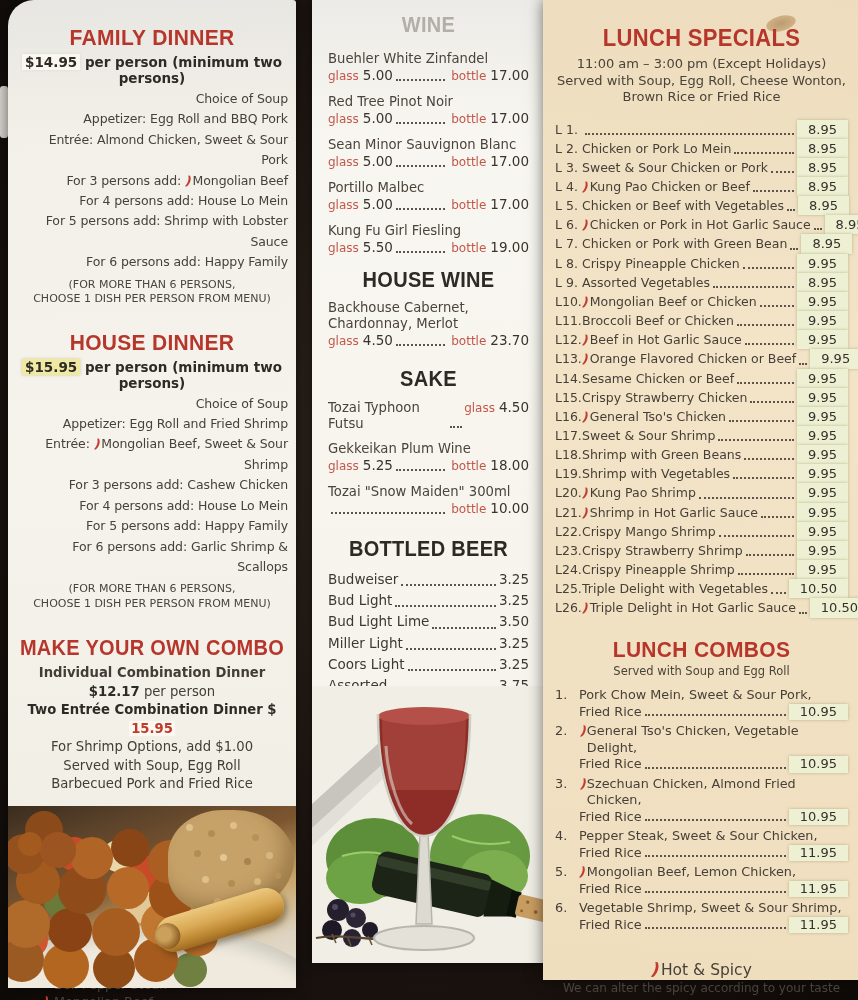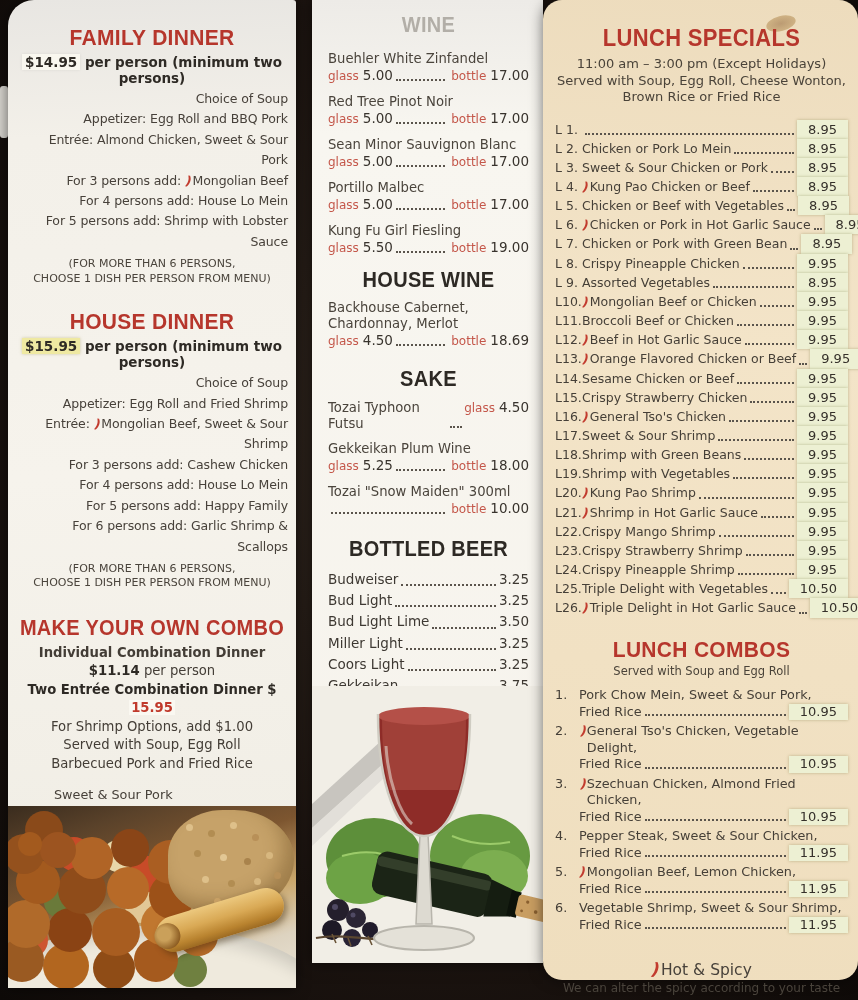--- a/index.html
+++ b/index.html
@@ -5,21 +5,21 @@
   html,body{margin:0;padding:0;background:#0d0907;}
   .scene{position:relative;width:858px;height:1000px;overflow:hidden;
     background:radial-gradient(ellipse at 50% 45%, #31271f 0%, #1c1410 60%, #0e0a08 100%);
     font-family:"DejaVu Sans",sans-serif;color:#433d36;}
   .panel{position:absolute;top:0;box-shadow:0 0 14px rgba(0,0,0,.55);}
   .panel-left{left:8px;width:288px;height:988px;border-radius:26px 3px 0 0;
     background:linear-gradient(178deg,#e8e6e2 0%,#f3f0e9 14%,#f6f3ec 48%,#efece3 100%);}
   .panel-mid{left:312px;width:231px;height:963px;
     background:linear-gradient(180deg,#edebe7 0%,#f8f6f0 14%,#f6f3ec 100%);}
   .panel-right{left:543px;width:315px;height:980px;
-    background:linear-gradient(184deg,#eddcbd 0%,#f3e4c8 35%,#efdebe 100%);border-radius:19px;}
+    background:linear-gradient(184deg,#eddcbd 0%,#f3e4c8 35%,#efdebe 100%);}
   .sliver{position:absolute;left:0;top:86px;width:8px;height:52px;background:#d8d5cf;border-radius:3px;}
   .stain{position:absolute;right:62px;top:16px;width:30px;height:15px;opacity:.5;border-radius:50%;
     background:radial-gradient(#8a5a28,#c09a58);transform:rotate(-14deg);}
 
   .red-title{font-family:"Liberation Sans",sans-serif;font-weight:700;color:#b6362c;
     font-size:21px;letter-spacing:.3px;text-align:center;margin:0;transform:scaleY(1.06);}
   .blk-title{font-family:"Liberation Sans",sans-serif;font-weight:700;color:#2d2924;
     font-size:20px;letter-spacing:.3px;text-align:center;margin:0;transform:scaleY(1.06);}
   .faded{color:#6a645a;opacity:.45;}
 
@@ -116,20 +116,21 @@
           <span class="stick-white">$14.95</span>
           <span>per person (minimum two persons)</span>
         </p>
         <div id="fd-lines" class="lines">
             <div class="mline">Choice of Soup</div>
             <div class="mline">Appetizer: Egg Roll and BBQ Pork</div>
             <div class="mline">Entrée: Almond Chicken, Sweet &amp; Sour Pork</div>
             <div class="mline">For 3 persons add: <span class="pepper">)</span>Mongolian Beef</div>
             <div class="mline">For 4 persons add: House Lo Mein</div>
             <div class="mline">For 5 persons add: Shrimp with Lobster Sauce</div>
+            <div class="mline">For 6 persons add: Happy Family</div>
           </div>
         <p class="footnote">
           <span>(FOR MORE THAN 6 PERSONS,</span><br>
           <span>CHOOSE 1 DISH PER PERSON FROM MENU)</span>
         </p>
       </section>
 
       <section class="sect" style="margin-top:24px;">
         <h2 class="red-title">HOUSE DINNER</h2>
         <p class="price-line">
@@ -148,21 +149,21 @@
         <p class="footnote">
           <span>(FOR MORE THAN 6 PERSONS,</span><br>
           <span>CHOOSE 1 DISH PER PERSON FROM MENU)</span>
         </p>
       </section>
 
       <section style="margin-top:26px;">
         <h2 class="red-title" style="font-size:20px;">MAKE YOUR OWN COMBO</h2>
         <p class="combo-sub" style="font-weight:700;margin-top:4px;">Individual Combination Dinner</p>
         <p class="combo-sub">
-          <b>$11.14</b><span> per person</span>
+          <b>$12.17</b><span> per person</span>
         </p>
         <p class="combo-sub">
           <b>Two Entrée Combination Dinner $ </b><span class="red-price">15.95</span>
         </p>
         <p class="combo-sub">For Shrimp Options, add $1.00</p>
         <p class="combo-sub">Served with Soup, Egg Roll</p>
         <p class="combo-sub">Barbecued Pork and Fried Rice</p>
         <div id="combo-items" class="combo-items">
             <div class="citem">Sweet &amp; Sour Pork</div>
             <div class="citem">Pork Lo Mein</div>
@@ -246,21 +247,21 @@
 
       <h2 class="blk-title mid-head">HOUSE WINE</h2>
       <div>
         <div class="wname">Backhouse Cabernet,</div>
         <div class="wname">Chardonnay, Merlot</div>
         <div class="prow">
           <span class="glab">glass</span>
           <span>4.50</span>
           <span class="dots"></span>
           <span class="blab">bottle</span>
-          <span>18.69</span>
+          <span>23.70</span>
         </div>
       </div>
 
       <h2 class="blk-title mid-head" style="margin-top:18px;">SAKE</h2>
       <div id="sake-items">
           <div class="witem">
             <div class="prow">
               <span class="wname">Tozai Typhoon Futsu</span>
               <span class="dots-s"></span>
               <span class="glab">glass</span>
@@ -308,21 +309,21 @@
             <span>Miller Light</span>
             <span class="dots"></span>
             <span>3.25</span>
           </div>
           <div class="brow">
             <span>Coors Light</span>
             <span class="dots"></span>
             <span>3.25</span>
           </div>
           <div class="brow">
-            <span>Gekkeikan</span>
+            <span>Assorted</span>
             <span class="dots"></span>
             <span>3.75</span>
           </div>
           <div class="brow">
             <span>Kirin Ichiban</span>
             <span class="dots"></span>
             <span>3.75</span>
           </div>
           <div class="brow">
             <span>Tiger</span>

